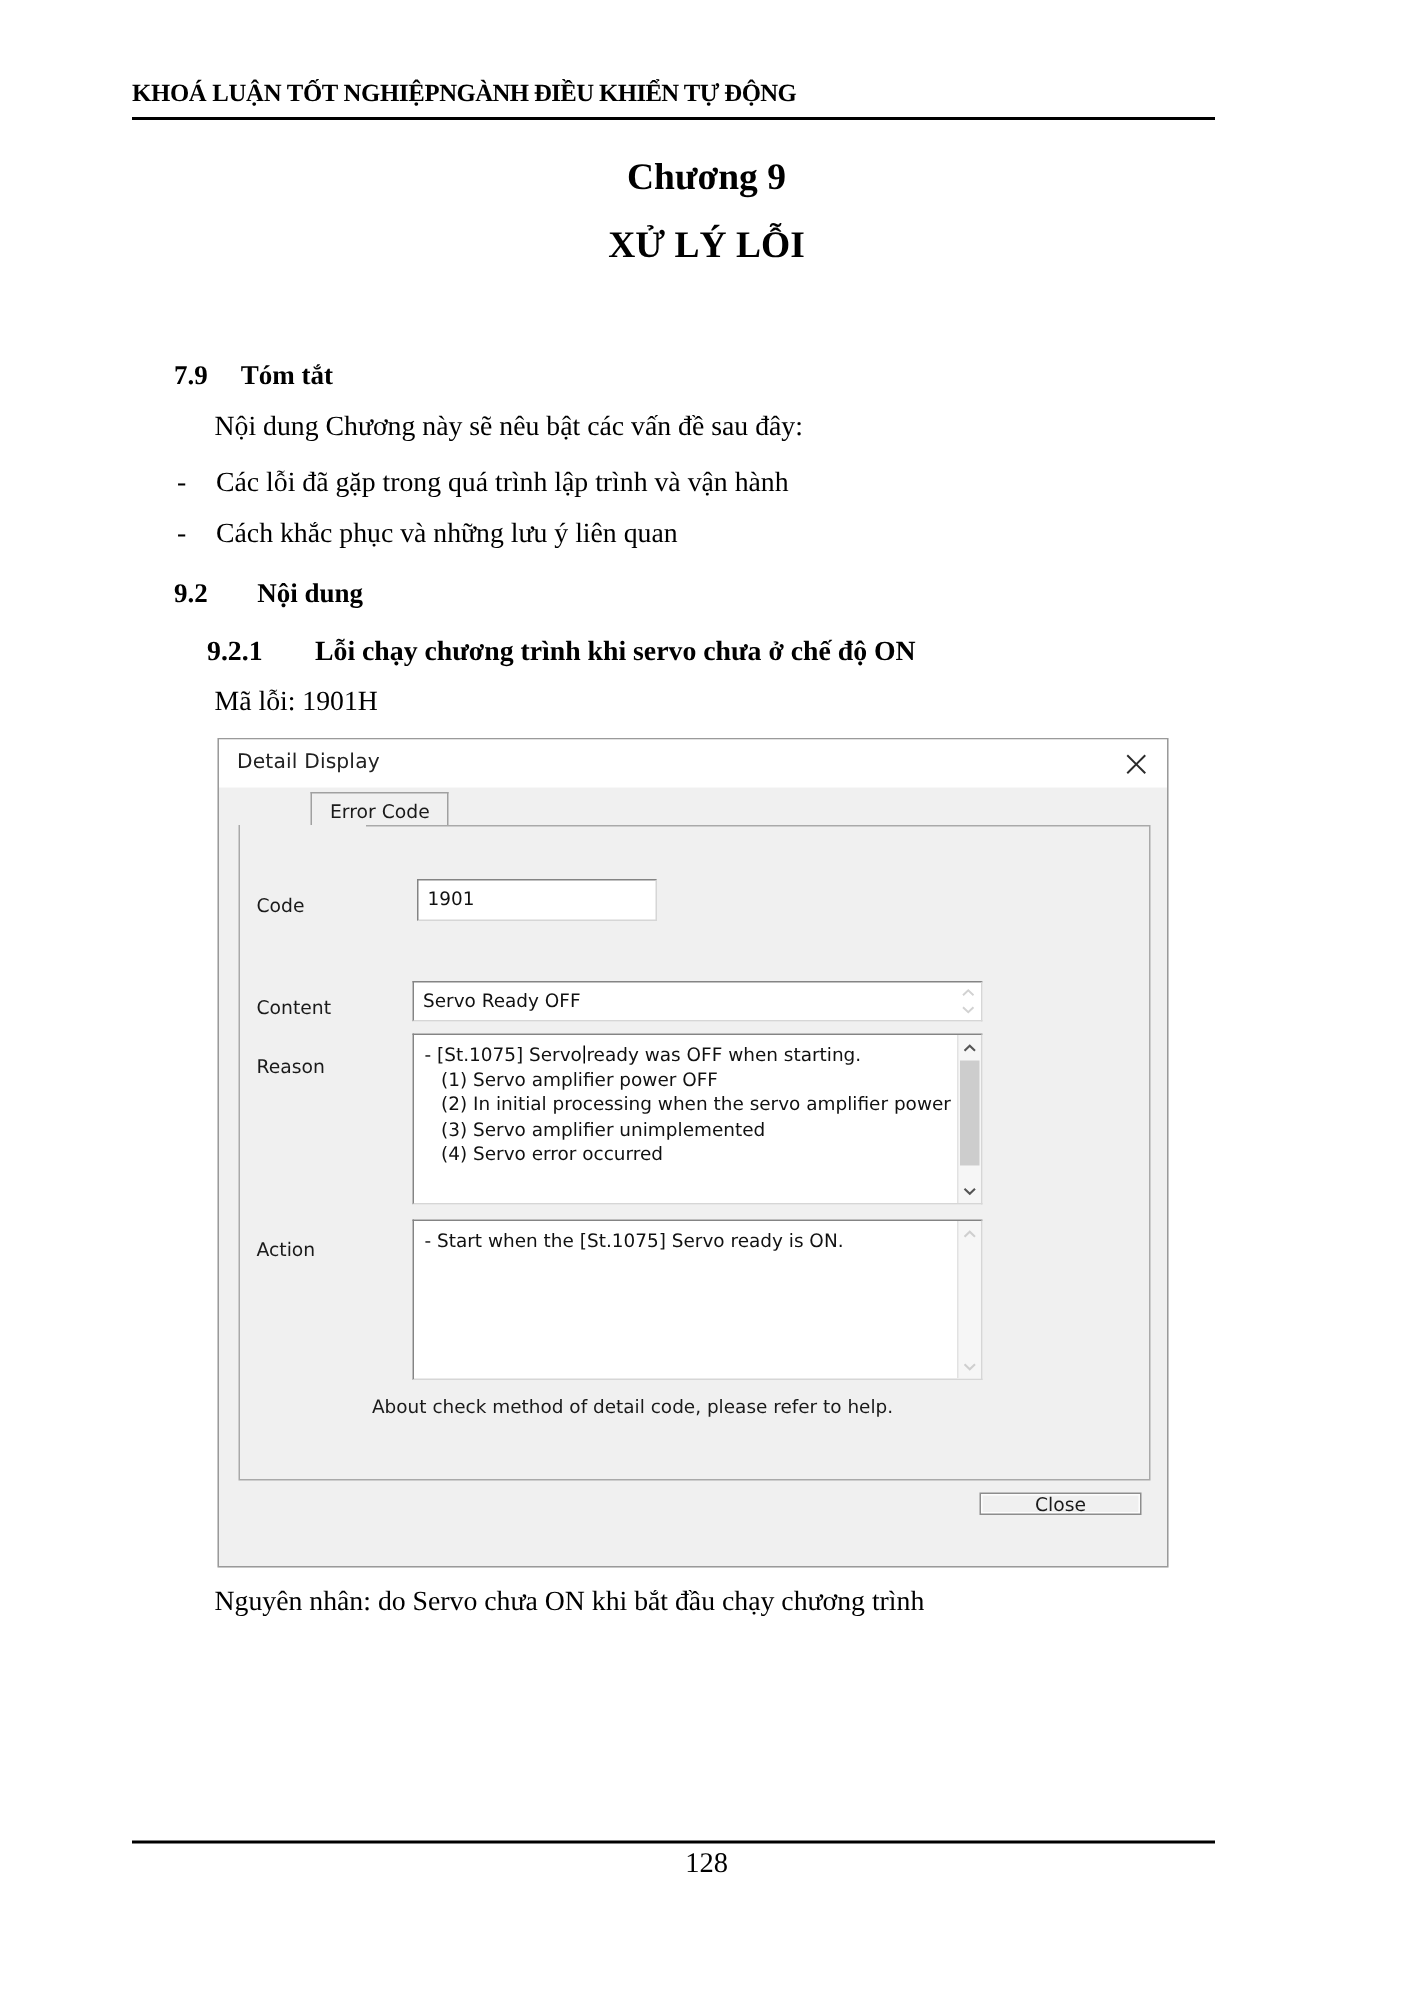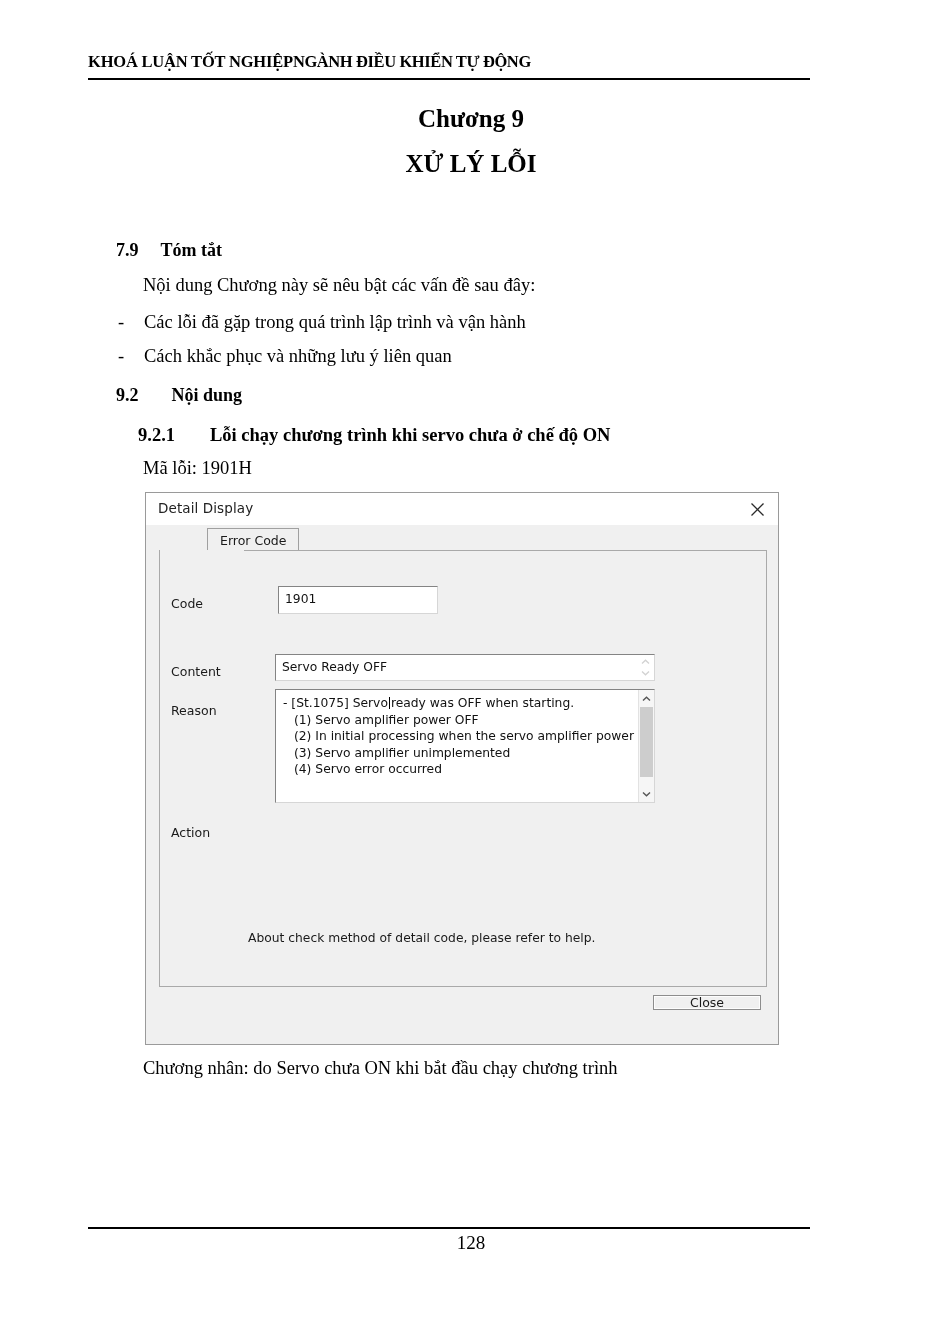--- a/index.html
+++ b/index.html
@@ -416,25 +416,42 @@
         <div class="thumb" style="top:17px; height:70px;"></div>
         <span class="arrow down">
           <svg width="9" height="6" viewBox="0 0 9 6">
               <polyline points="1,1.5 4.5,4.8 8,1.5" fill="none" stroke="#555" stroke-width="1.4"></polyline>
             </svg>
         </span>
       </div>
     </div>
 
     <div class="field-label" style="left:11px; top:274px;">Action</div>
+    <div class="tbox multiline" style="left:87px; top:262px; width:380px; height:107px;">
+      <div class="txt">
+        <div>- Start when the [St.1075] Servo ready is ON.</div>
+      </div>
+      <div class="vscroll">
+        <span class="arrow up">
+          <svg width="9" height="6" viewBox="0 0 9 6">
+              <polyline points="1,4.5 4.5,1.2 8,4.5" fill="none" stroke="#cfcfcf" stroke-width="1.4"></polyline>
+            </svg>
+        </span>
+        <span class="arrow down">
+          <svg width="9" height="6" viewBox="0 0 9 6">
+              <polyline points="1,1.5 4.5,4.8 8,1.5" fill="none" stroke="#cfcfcf" stroke-width="1.4"></polyline>
+            </svg>
+        </span>
+      </div>
+    </div>
 
     <div class="hint" style="left:88px; top:380px;">About check method of detail code, please refer to help.</div>
   </div>
 
   <div class="btn" style="left:507px; top:502px; width:108px; height:15px;text-align:right;">
     <span>Close</span>
   </div>
 </div>
 
-<div class="para" id="para-cause">Chương nhân: do Servo chưa ON khi bắt đầu chạy chương trình</div>
+<div class="para" id="para-cause">Nguyên nhân: do Servo chưa ON khi bắt đầu chạy chương trình</div>
 
 <div class="footer-rule"></div>
 <div class="page-number">128</div>
 
 </body></html>

